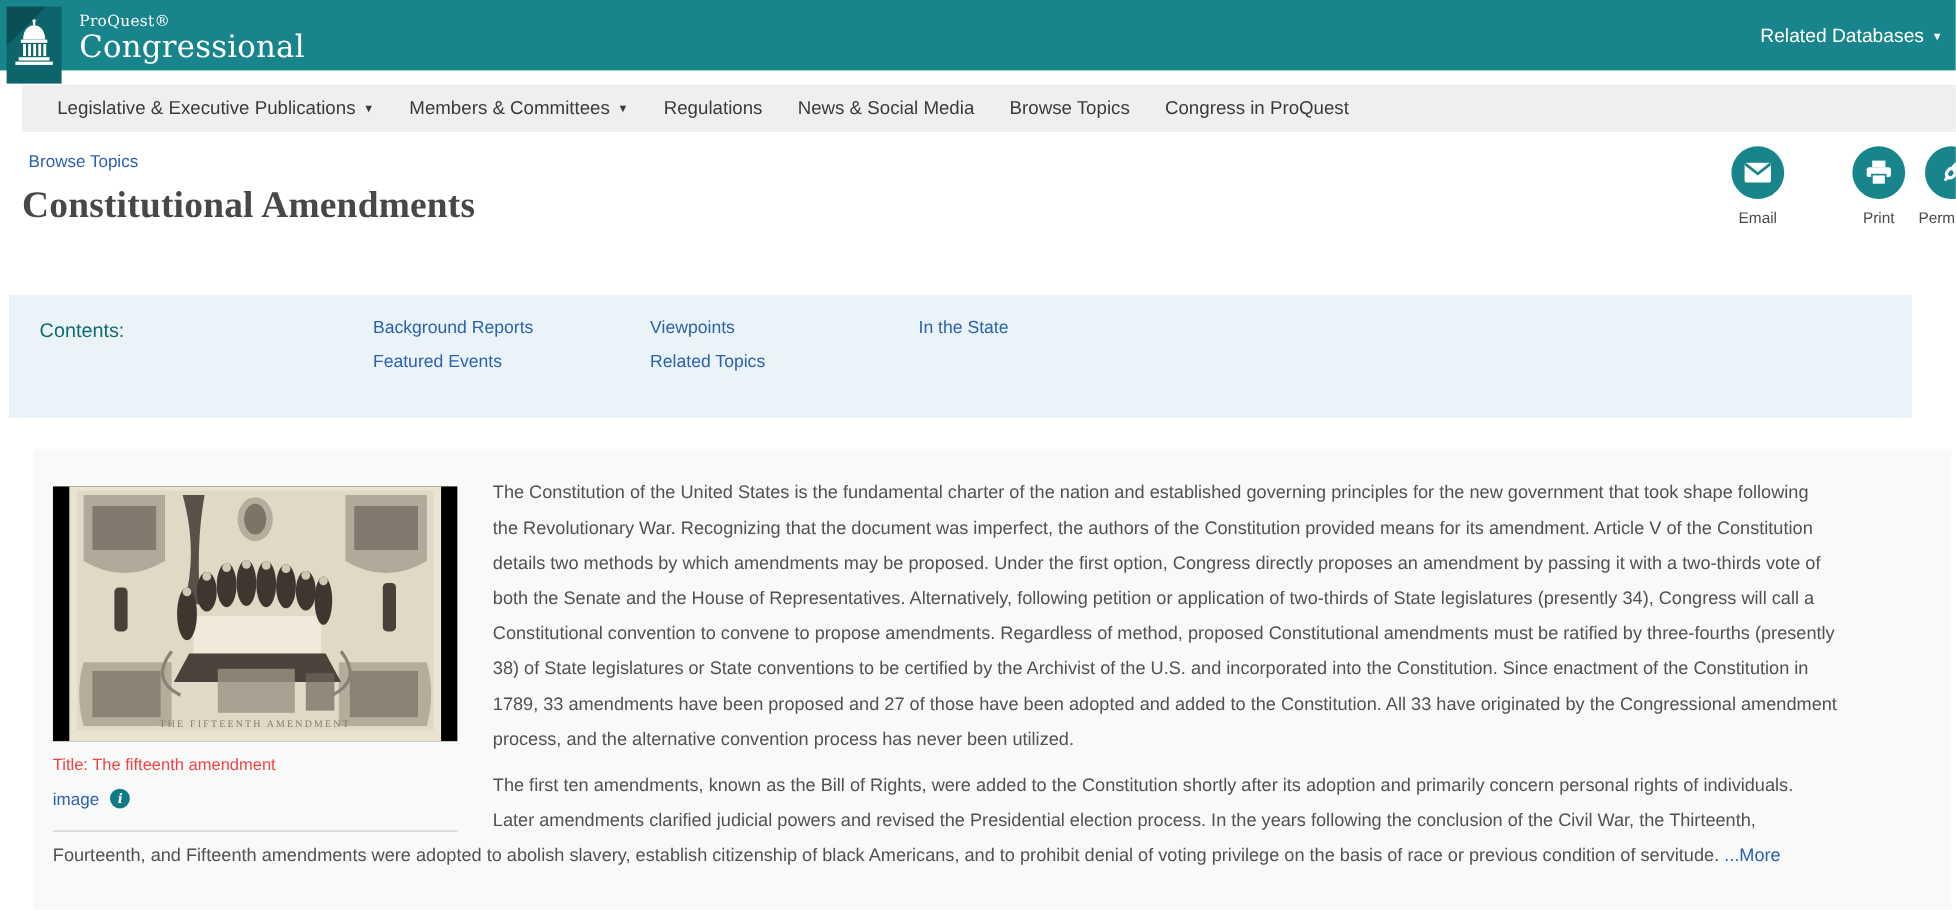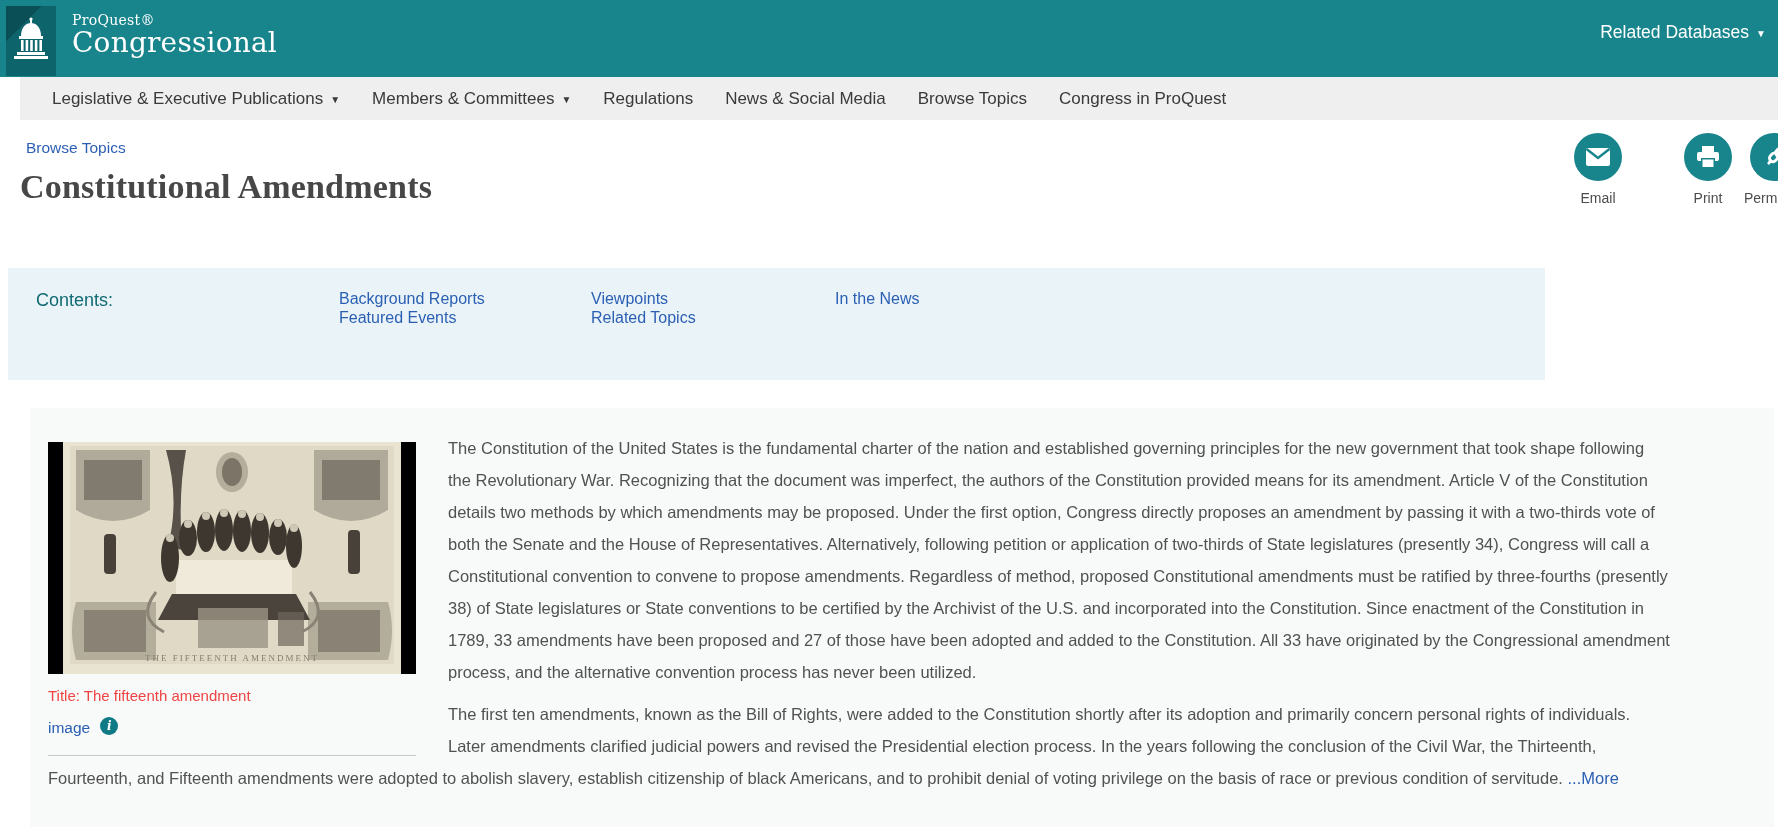--- a/index.html
+++ b/index.html
@@ -5,21 +5,21 @@
   :root{
     --teal:#18858C; --teal-dark:#0D646B; --teal-darker:#0A4F55;
     --link:#2B5FB3; --band:#EAF4F8; --card:#F8F9F9; --navbg:#EFEFEF;
     --body-text:#515151; --contents:#116A72;
   }
   *{box-sizing:border-box;margin:0;padding:0;}
   html,body{width:1778px;height:827px;overflow:hidden;}
   body{font-family:"Liberation Sans",sans-serif;background:#ffffff;position:relative;}
 
   
-  .header{position:absolute;left:0;top:0;width:1778px;height:77px;background:var(--teal);}
+  .header{position:absolute;left:0;top:0;width:1778px;height:64px;background:var(--teal);}
   .logo-square{position:absolute;left:6px;top:6px;width:50px;height:70px;
     background:linear-gradient(135deg,var(--teal-darker) 0 30%,var(--teal-dark) 30%);
     display:flex;align-items:center;justify-content:center;}
   .brand{position:absolute;left:72px;top:12px;color:#fff;}
   .brand-small{font-family:"DejaVu Serif",serif;font-size:14px;letter-spacing:.3px;}
   .brand-large{font-family:"DejaVu Serif",serif;font-size:28px;line-height:30px;letter-spacing:.2px;}
   .related-db{position:absolute;right:12px;top:22px;color:#fff;font-size:17.5px;cursor:pointer;display:flex;align-items:center;gap:7px;}
   .caret{font-size:10px;line-height:1;position:relative;top:1px;}
 
   
@@ -33,23 +33,23 @@
   .page-title{position:absolute;left:20px;top:168px;font-family:Liberation Serif, serif;
     font-size:34px;color:#474747;letter-spacing:.2px;}
   .actions{position:absolute;left:0;top:0;}
   .action{position:absolute;top:133px;width:60px;text-align:center;cursor:pointer;}
   .action .circle{width:48px;height:48px;border-radius:50%;background:var(--teal);margin:0 auto;
     display:flex;align-items:center;justify-content:center;}
   .action .action-label{margin-top:9px;font-size:14px;color:#4C4C4C;}
   .action.a-email{left:1568px;} .action.a-print{left:1678px;} .action.a-perma{left:1744px;}
 
   
-  .band{position:absolute;left:8px;top:268px;width:1537px;height:112px;background:var(--band);}
+  .band{position:absolute;left:8px;top:268px;width:1730px;height:112px;background:var(--band);}
   .contents-label{position:absolute;left:28px;top:22px;font-size:18px;color:var(--contents);}
-  .band-col{position:absolute;top:21px;display:flex;flex-direction:column;}
+  .band-col{position:absolute;top:21px;display:flex;flex-direction:column;gap:12px;}
   .band-col.c1{left:331px;} .band-col.c2{left:583px;} .band-col.c3{left:827px;}
   .band-link{font-size:16px;color:var(--link);cursor:pointer;line-height:19px;}
 
   
   .card{position:absolute;left:30px;top:408px;width:1744px;height:419px;background:var(--card);
     padding:24px 104px 0 18px;}
   .figure{float:left;width:368px;margin:10px 32px 0 0;}
   .thumb{display:block;width:368px;height:232px;cursor:pointer;}
   .fig-caption{margin-top:12px;font-size:15px;color:#ef4444;line-height:19px;}
   .image-row{margin-top:12px;display:flex;gap:10px;}
@@ -159,21 +159,21 @@
   <div class="contents-label">Contents:</div>
   <div class="band-col c1">
     <a class="band-link">Background Reports</a>
     <a class="band-link">Featured Events</a>
   </div>
   <div class="band-col c2">
     <a class="band-link">Viewpoints</a>
     <a class="band-link">Related Topics</a>
   </div>
   <div class="band-col c3">
-    <a class="band-link">In the News</a>
+    <a class="band-link">In the State</a>
   </div>
 </div>
 
 <div class="card">
   <div class="figure">
 
     <svg class="thumb" viewBox="0 0 368 232">
       <rect x="0" y="0" width="368" height="232" fill="#000000"></rect>
       <rect x="15" y="0" width="338" height="232" fill="#E9E3D1"></rect>
       <rect x="22" y="4" width="324" height="218" fill="#DFD9C6"></rect>

